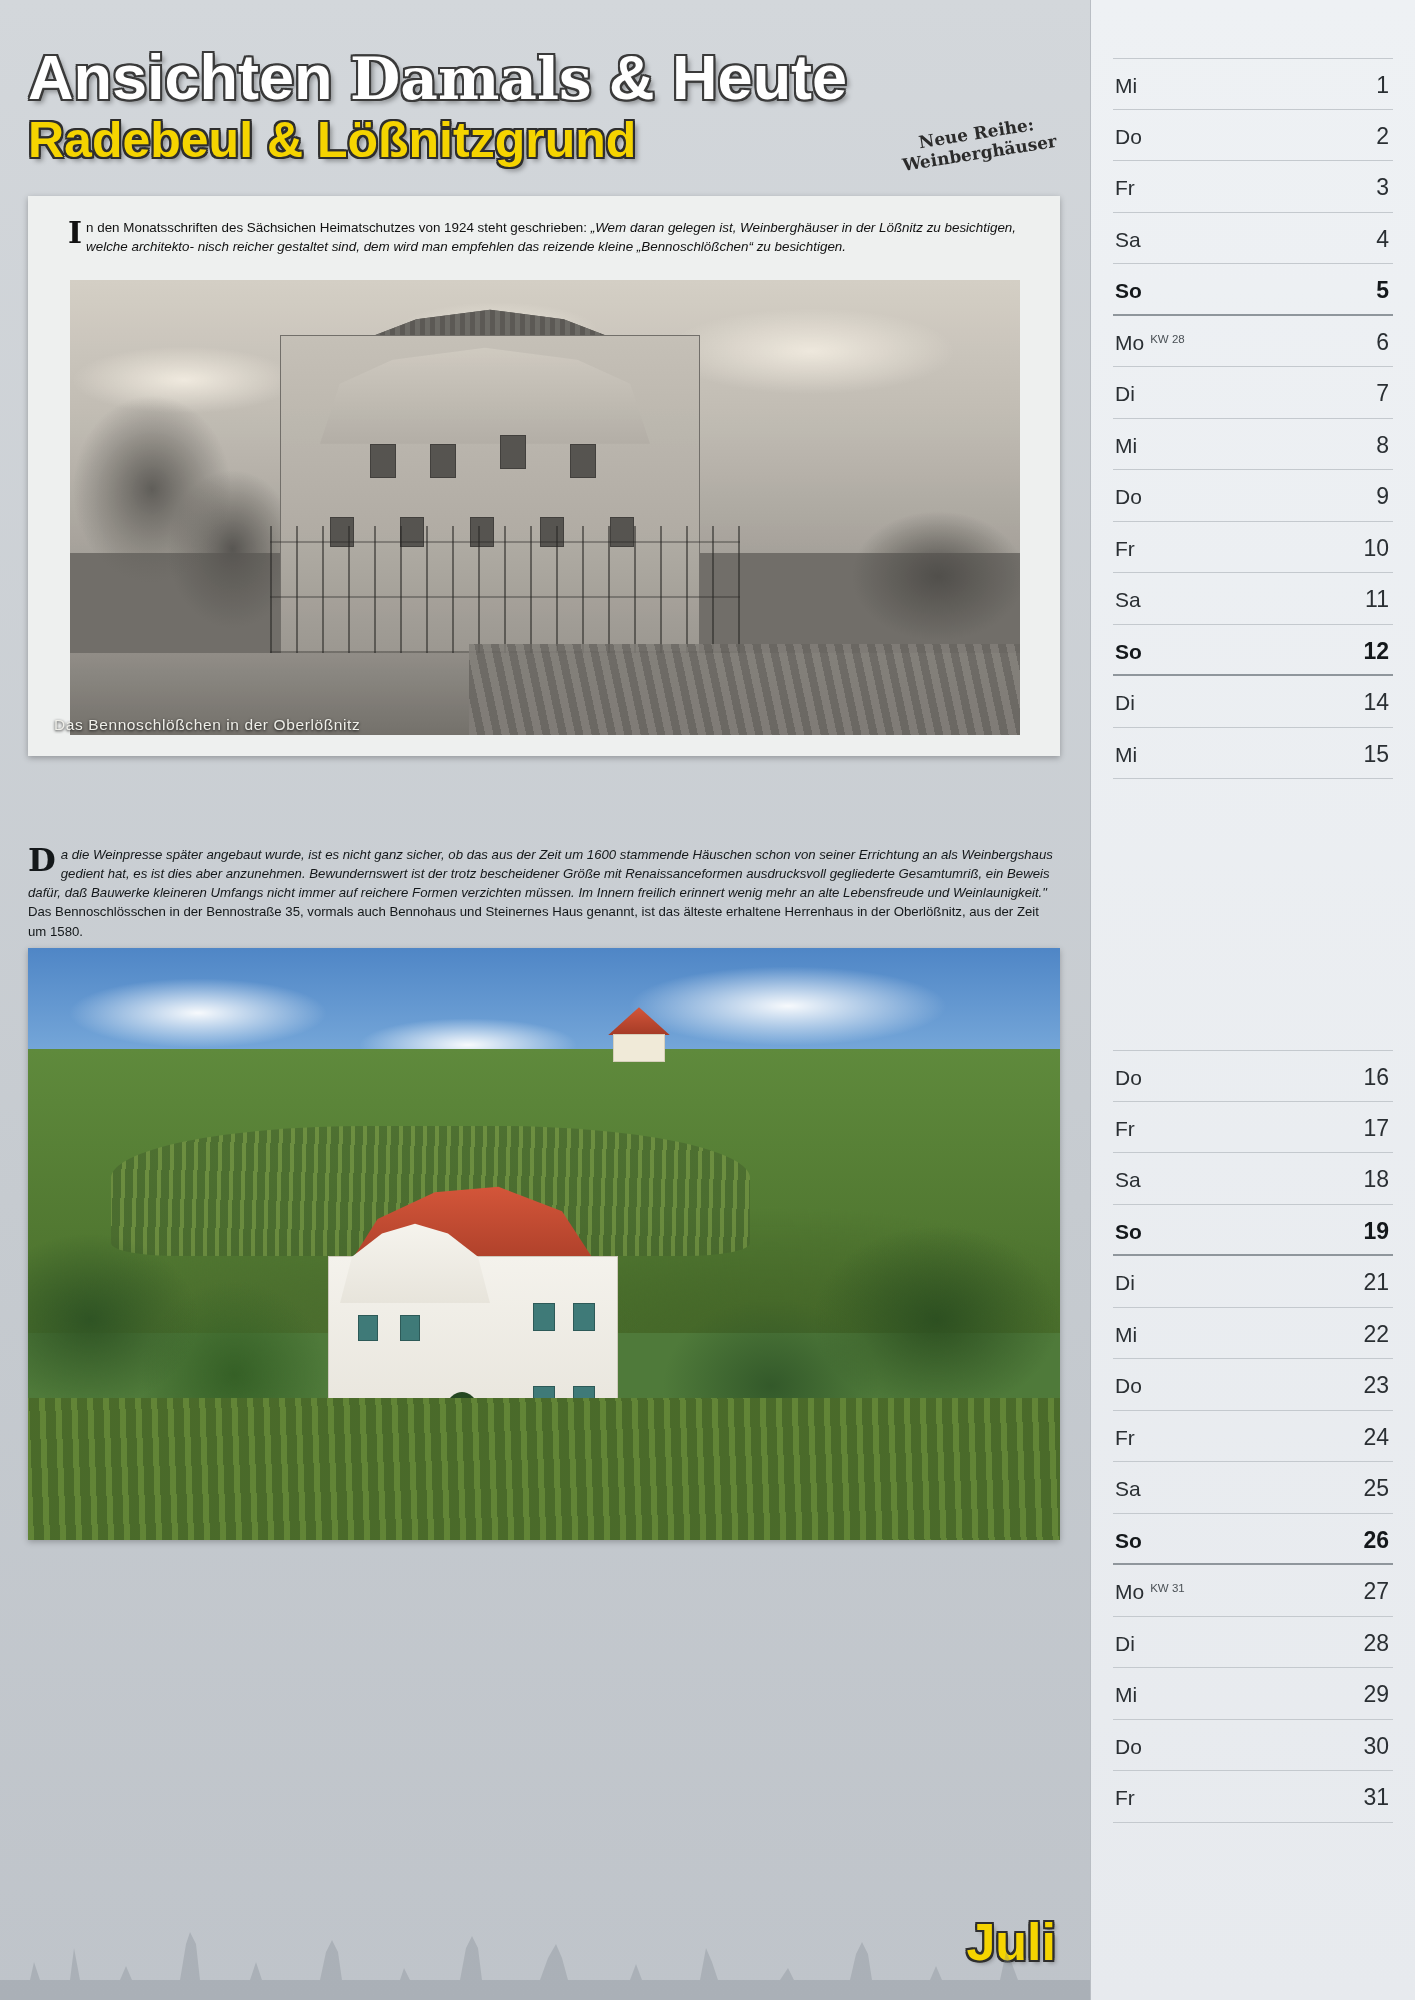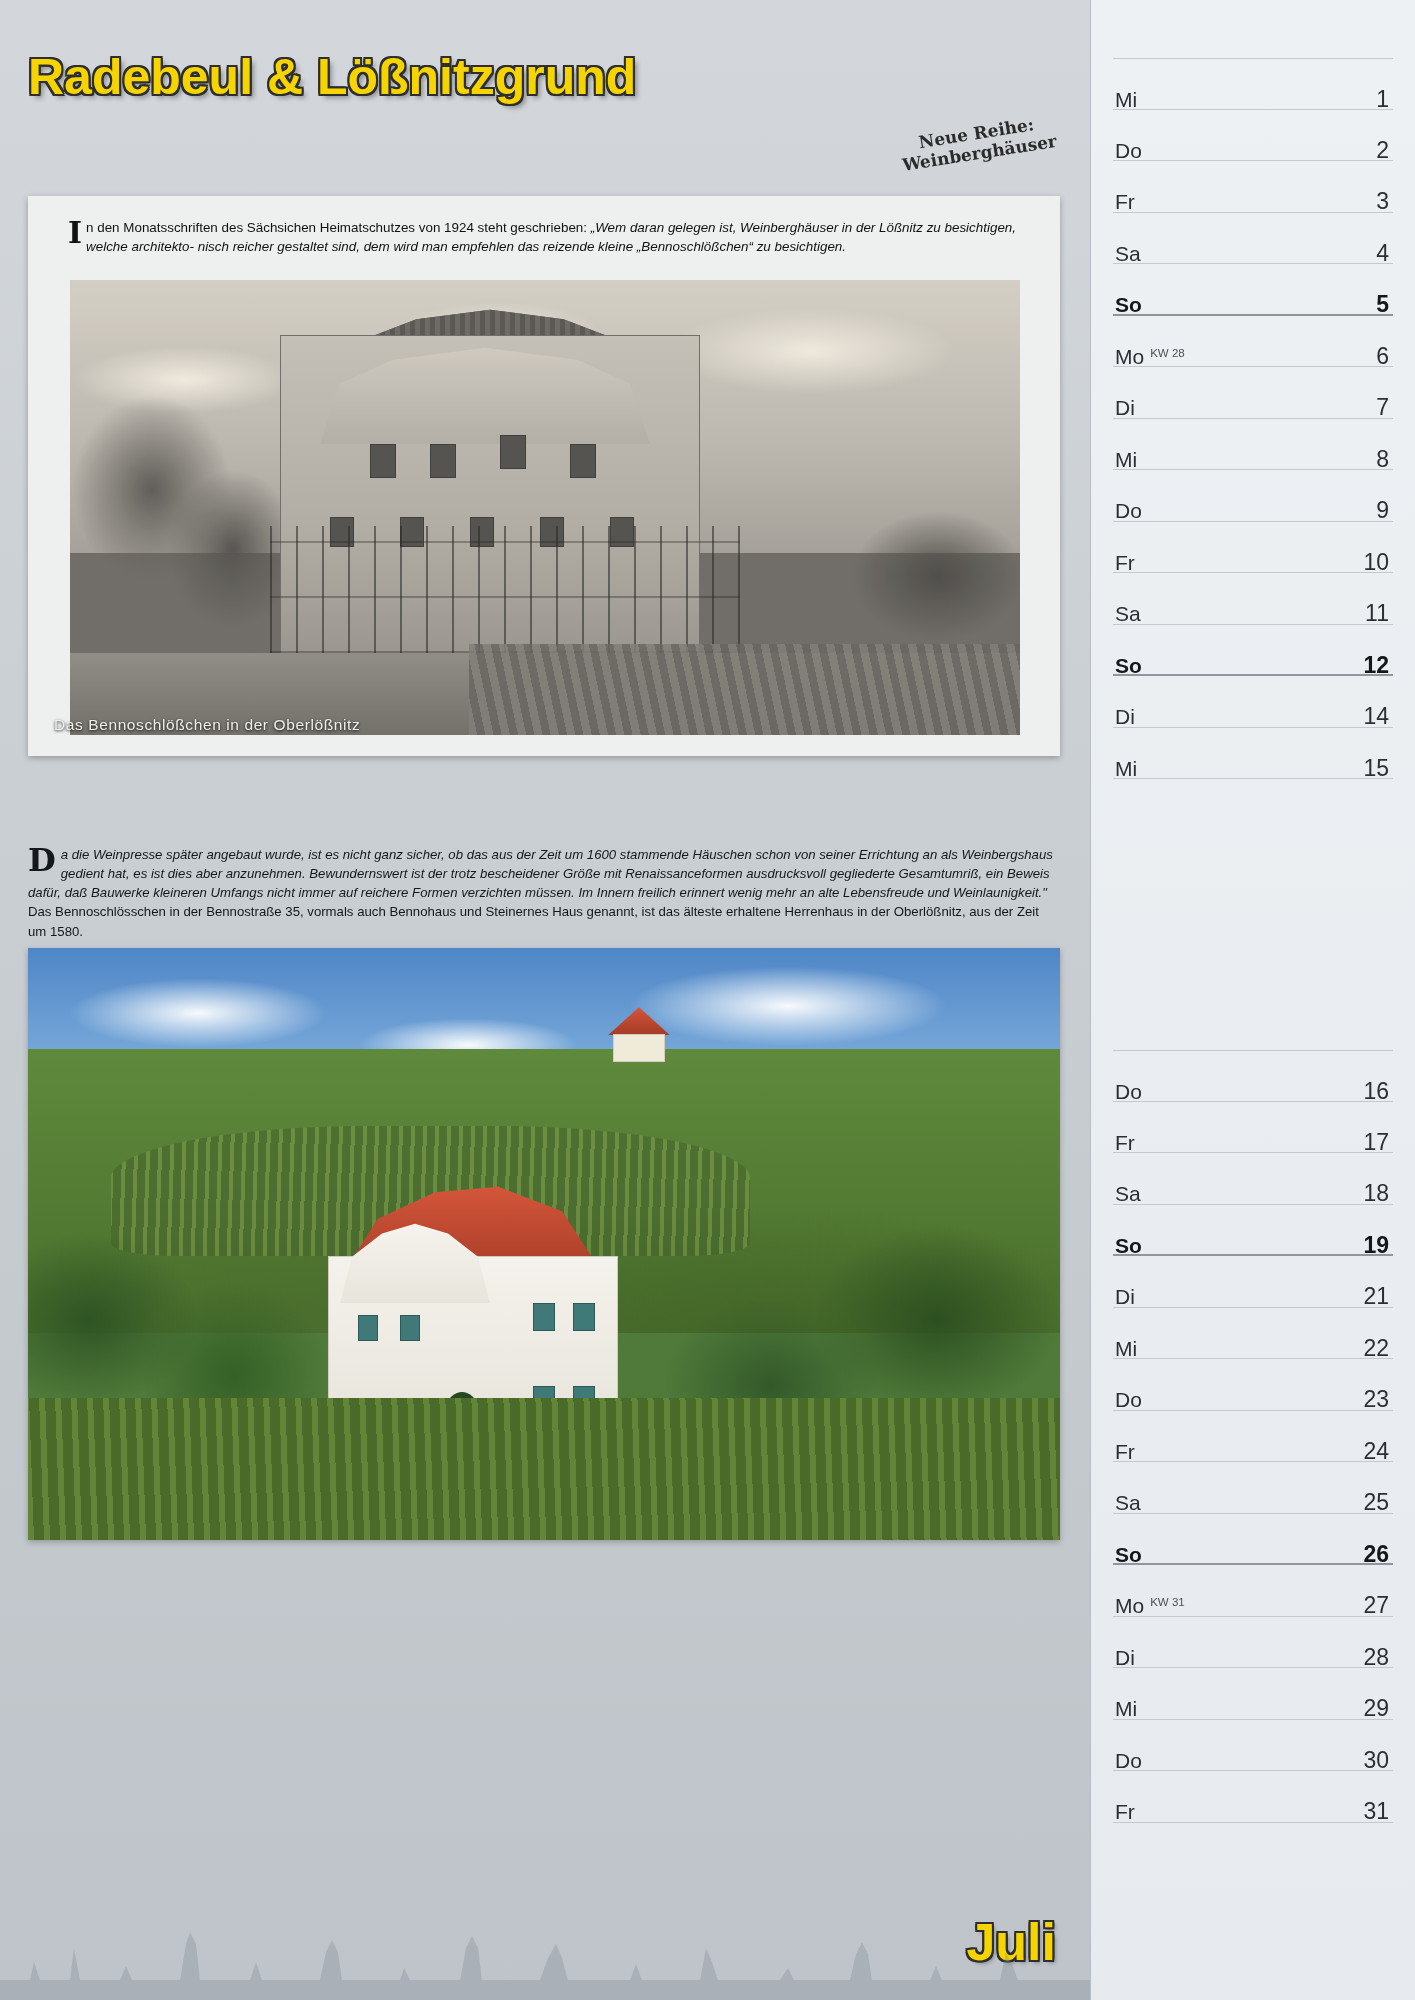--- a/index.html
+++ b/index.html
@@ -290,21 +290,21 @@
     border-left:1px solid #b9bec4;
   }
   .cal-block { position:absolute; left:22px; width:280px; }
   #cal-block-1 { top:58px; }
   #cal-block-2 { top:1050px; }
 
   .cal-row {
     display:flex; align-items:baseline; justify-content:space-between;
     height:51.5px;
     border-bottom:1px solid #c4c9ce;
-    padding:14px 4px 0 2px;
+    padding:0 4px 0 2px;
   }
   .cal-row:first-child { border-top:1px solid #c4c9ce; }
   .cal-day {
     font-size:21px; color:#2a2f33; font-weight:400;
     padding-top:14px;
   }
   .cal-row.sun .cal-day, .cal-row.sun .cal-num { font-weight:bold; color:#14181b; }
   .cal-kw {
     font-size:11.5px; color:#4a5055; margin-left:6px; font-weight:400;
     position:relative; top:-7px;
@@ -315,20 +315,25 @@
   .cal-row.sun { border-bottom:2px solid #8f969c; }
 </style>
 </head>
 <body>
 
 <div id="page">
 
   <div id="left">
 
     <div id="header">
+      <div class="title-main">
+        <span>Ansichten</span>
+        <span class="title-fraktur">Damals</span>
+        <span>&amp; Heute</span>
+      </div>
       <div class="title-sub">Radebeul &amp; Lößnitzgrund</div>
       <div id="series-stamp">
         <div>Neue Reihe:</div>
         <div>Weinberghäuser</div>
       </div>
     </div>
 
     <div id="top-card">
       <div id="top-text">
         <span class="dropcap">I</span><span>n den Monatsschriften des Sächsichen Heimatschutzes von 1924 steht geschrieben: </span><span class="ital">„Wem daran gelegen ist, Weinberghäuser in der Lößnitz zu besichtigen, welche architekto-  nisch reicher gestaltet sind, dem wird man empfehlen das reizende kleine „Bennoschlößchen“ zu besichtigen.</span>

